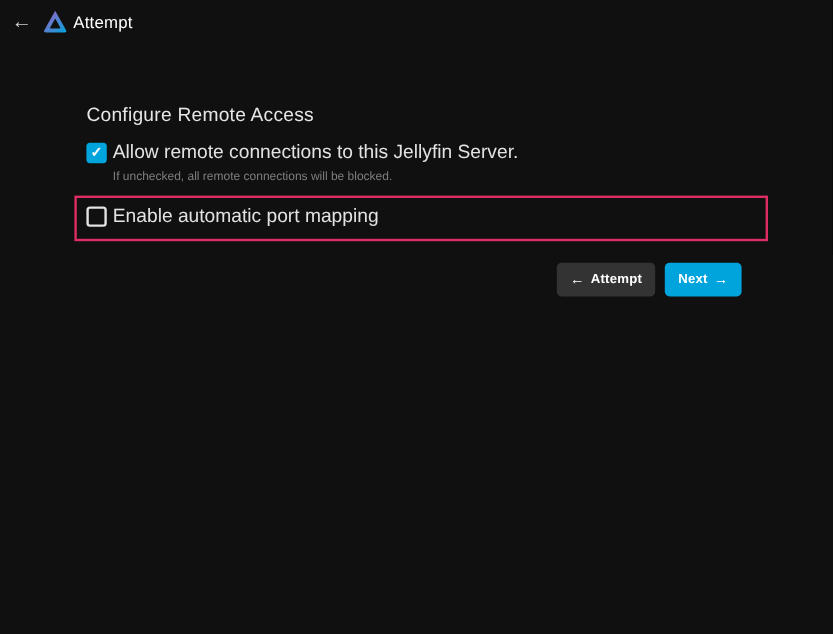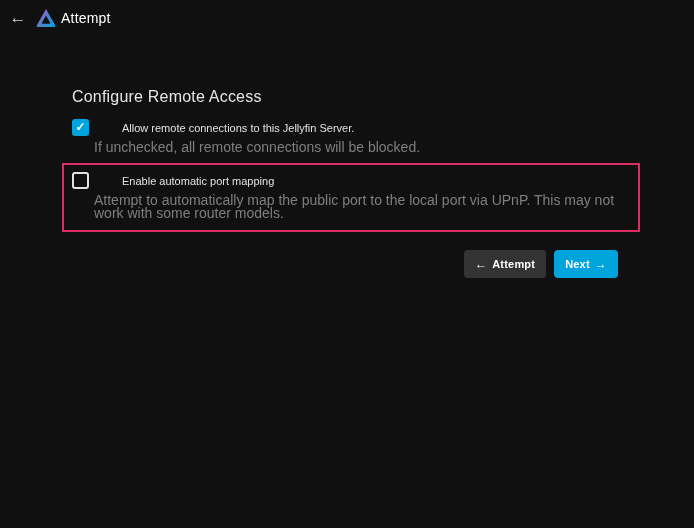--- a/index.html
+++ b/index.html
@@ -49,22 +49,22 @@
     width:17px; height:17px; border-radius:3px;
     display:inline-flex; align-items:center; justify-content:center;
     cursor:pointer;
   }
   .checkbox.checked{ background:var(--accent); }
   .checkbox.checked .check{
     color:#ffffff; font-size:12px; font-weight:bold; line-height:17px;
   }
   .checkbox.unchecked{ background:transparent; border:2px solid #e2e2e2; }
   .field-text{ margin-left:5px; padding-top:2px; }
-  .label{ font-size:11px; color:#e2e2e2; line-height:14px;margin-left:28px; }
-  .desc{ font-size:14px; color:var(--description-text); line-height:13px; margin-top:6px; }
+  .label{ font-size:16px; color:#e2e2e2; line-height:14px; }
+  .desc{ font-size:10px; color:var(--description-text); line-height:13px; margin-top:6px; }
 
   .field-remote{ margin-top:8px; }
 
   .highlight{
     margin-top:9px;
     margin-left:-10px;
     width:578px;
     border:2px solid var(--highlight-border);
     padding:7px 8px 10px 8px;
   }
@@ -121,21 +121,20 @@
         <div class="label">Allow remote connections to this Jellyfin Server.</div>
         <div class="desc">If unchecked, all remote connections will be blocked.</div>
       </div>
     </div>
 
     <div class="highlight">
       <div class="field">
         <span class="checkbox unchecked"></span>
         <div class="field-text">
           <div class="label">Enable automatic port mapping</div>
-          <div class="desc">Attempt to automatically map the public port to the local port via UPnP. This may not work with some router models.</div>
         </div>
       </div>
     </div>
 
     <div class="btn-row">
       <button class="btn prev">
         <span class="arrow">←</span>
         <span>Attempt</span>
       </button>
       <button class="btn next">

